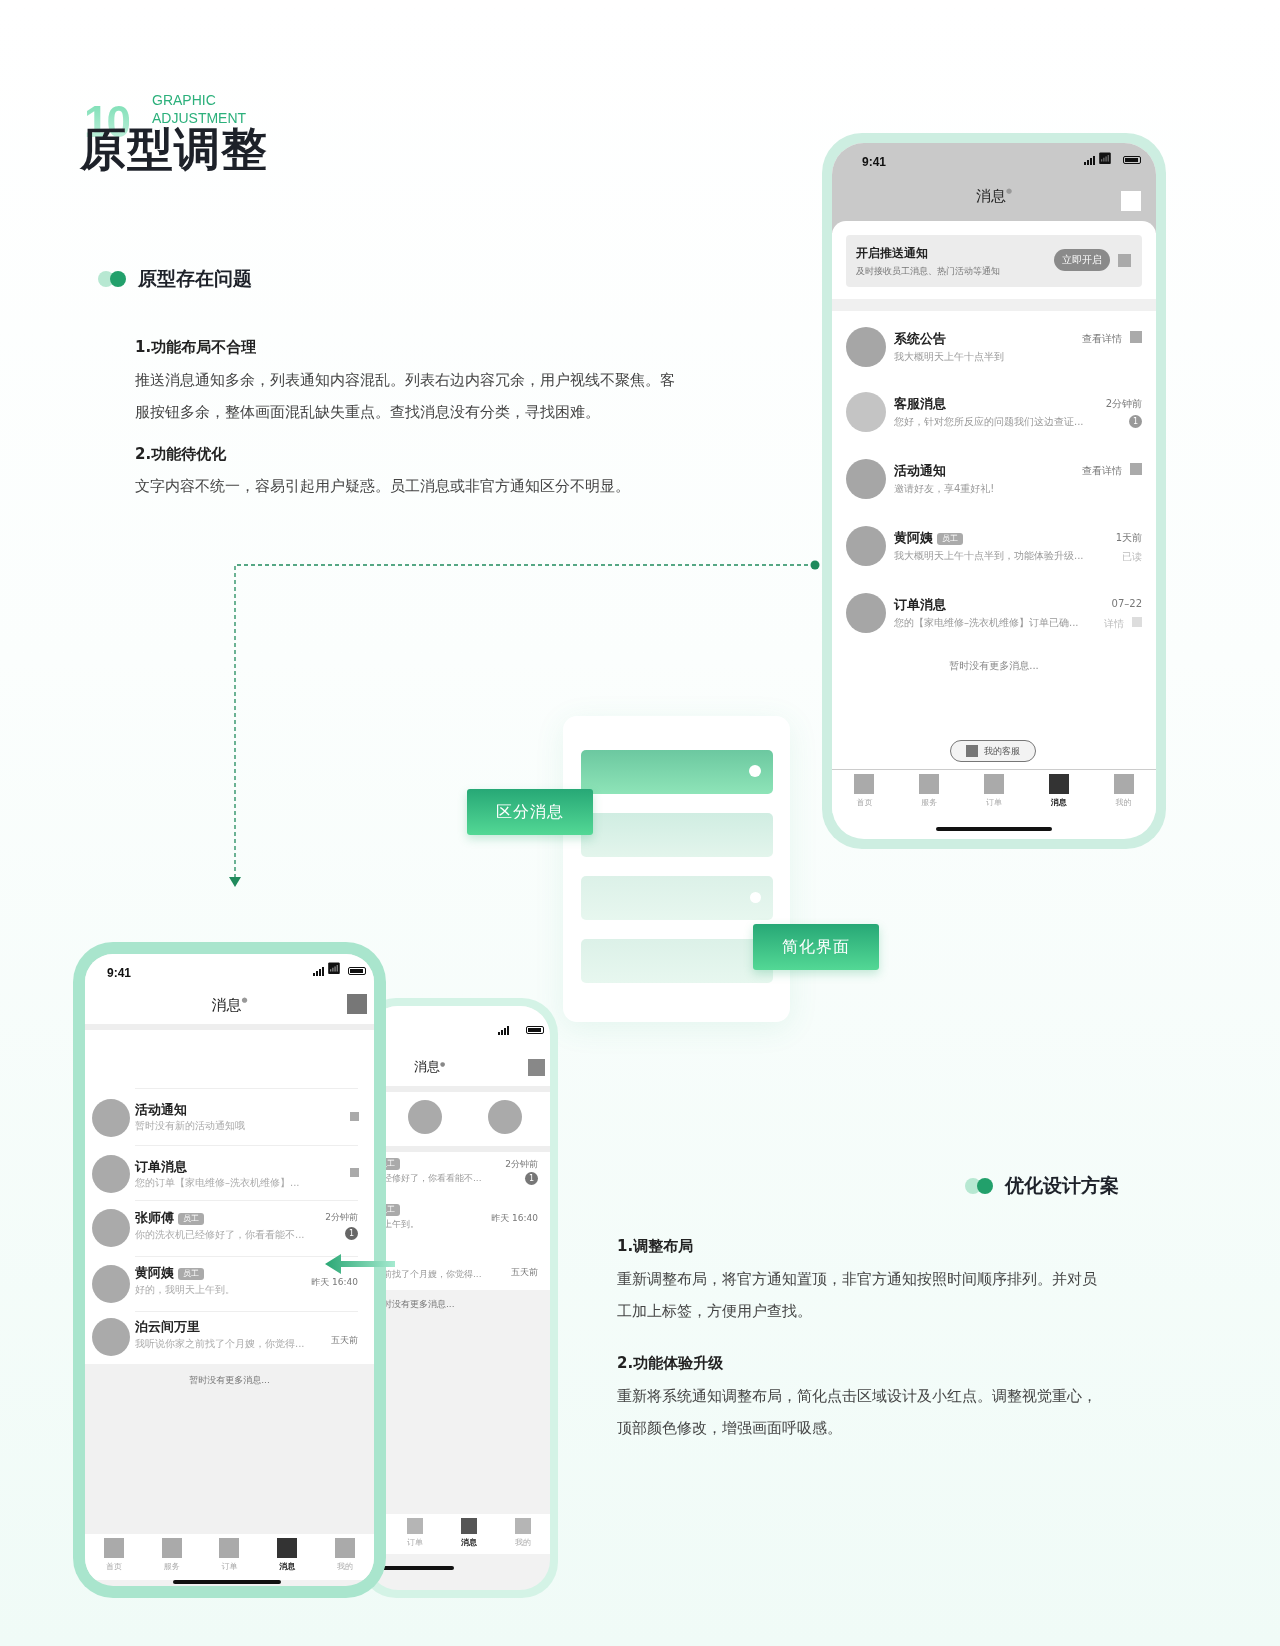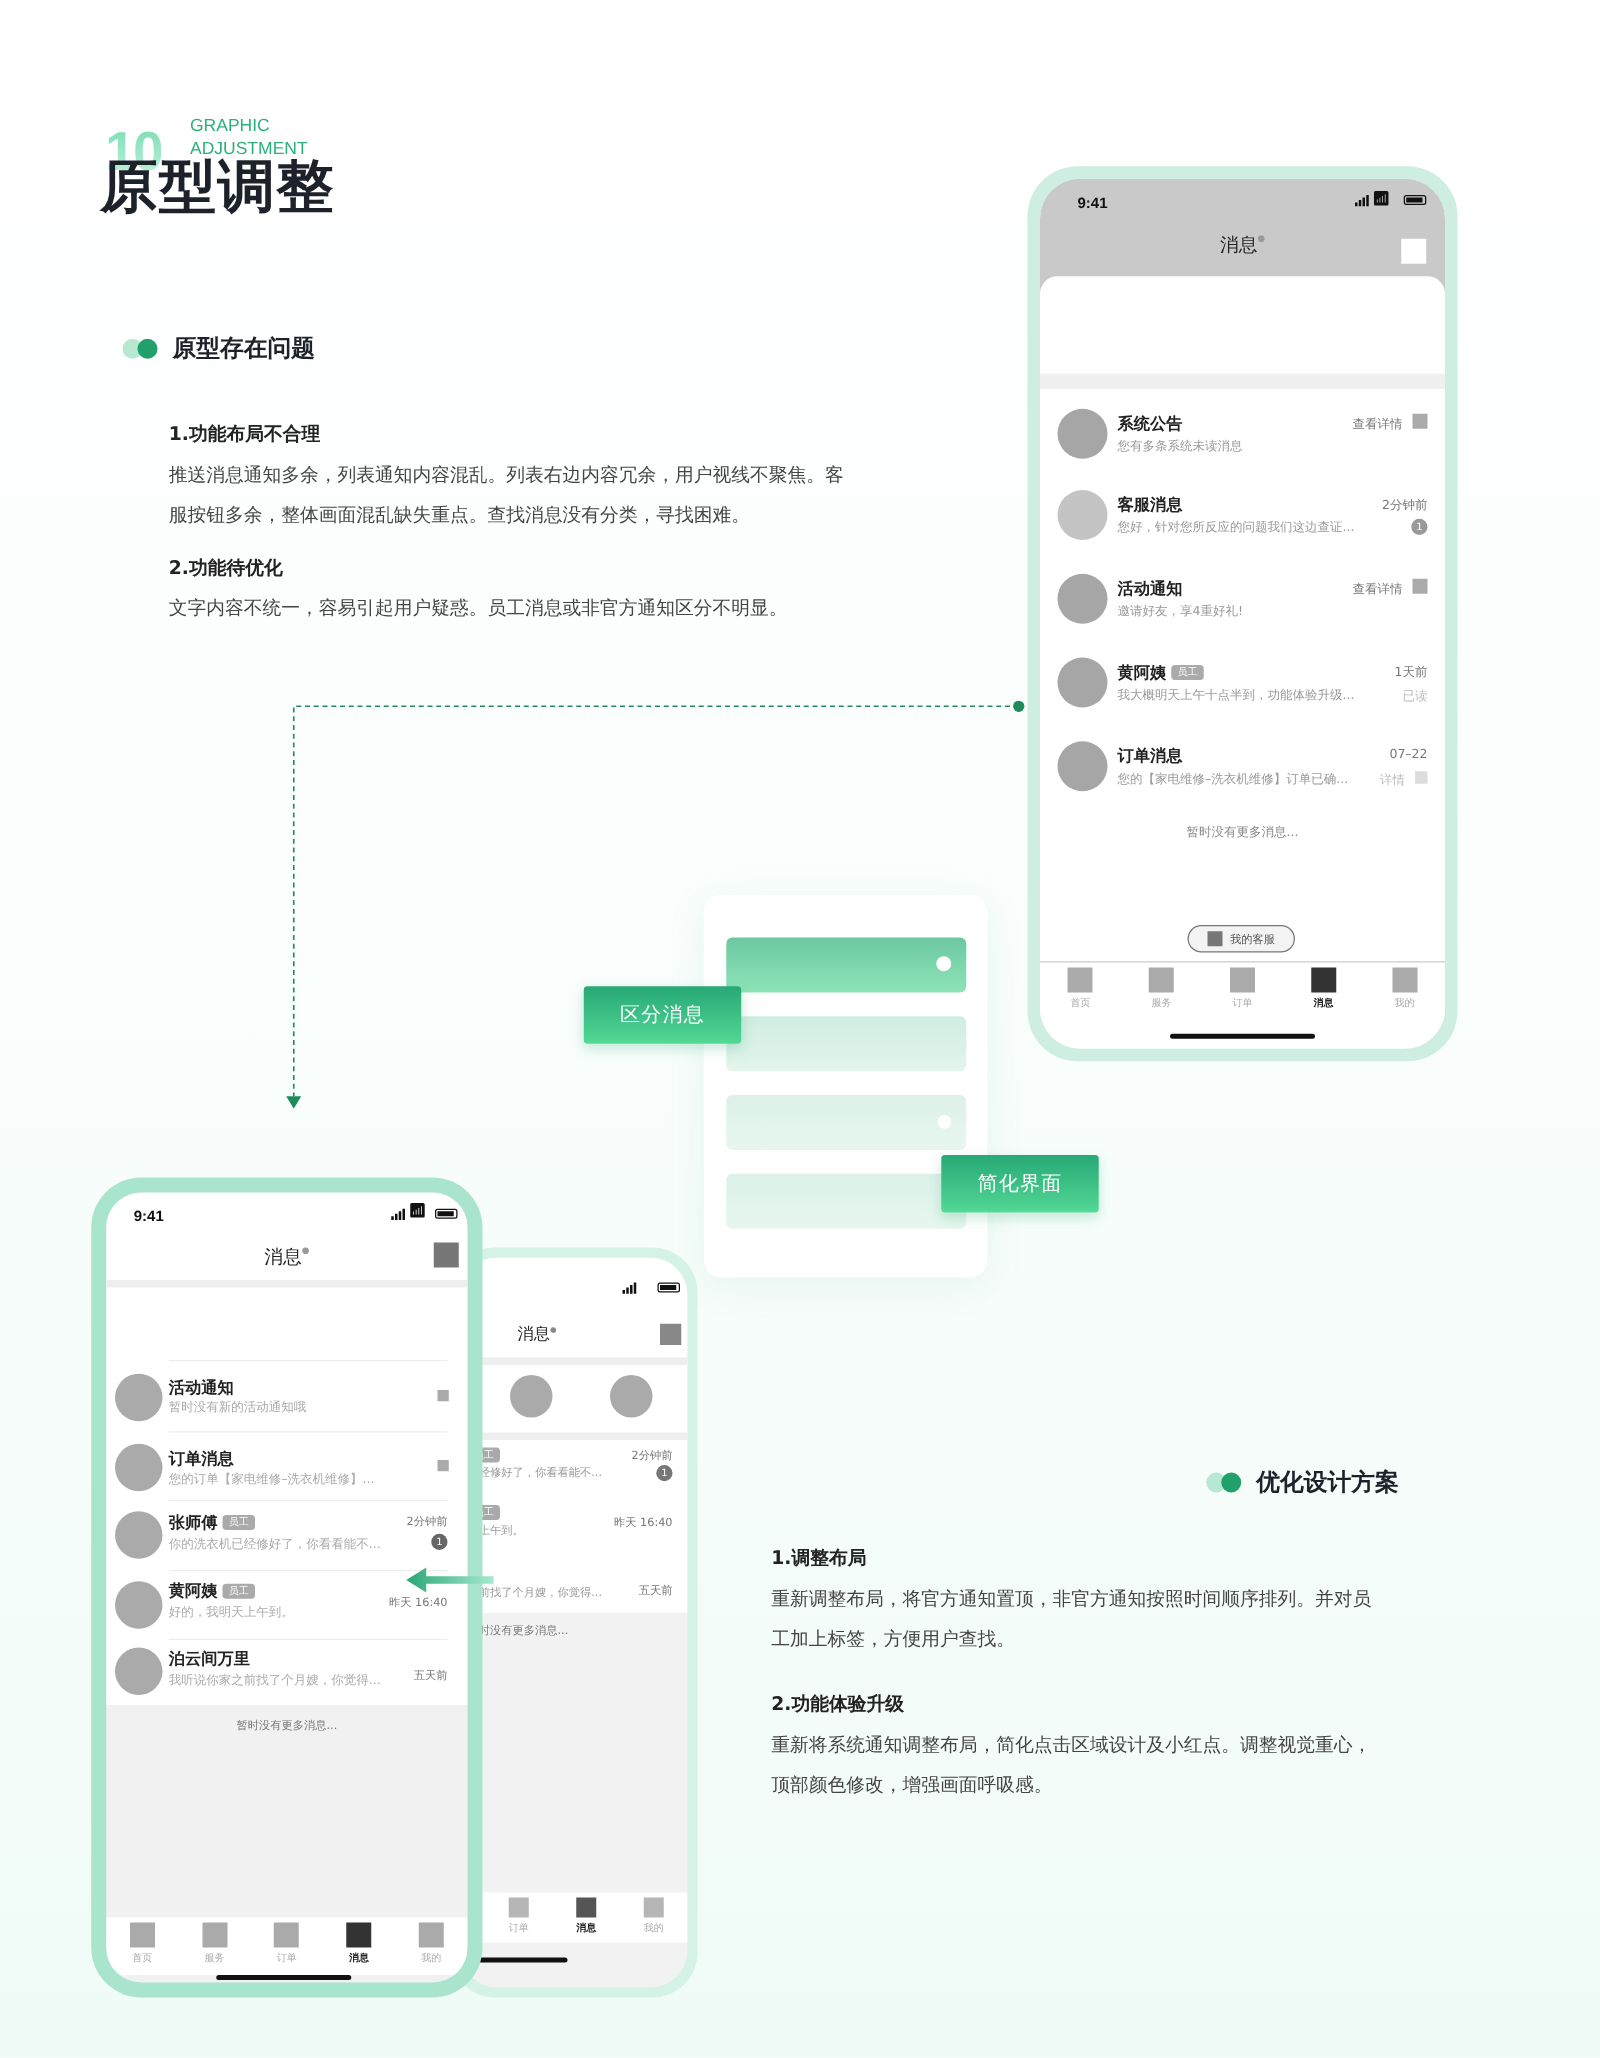--- a/index.html
+++ b/index.html
@@ -91,26 +91,32 @@
         <b style="height:7px"></b>
         <b style="height:9px"></b>
       </span>
     <span class="wifi" style="left:266px;top:9px">📶︎</span>
     <span class="bat" style="left:291px;top:13px"></span>
   </div>
   <div class="nav-title" style="top:44px"><span>消息</span><sup>●</sup></div>
   <div class="abs" style="left:289px;top:48px;width:20px;height:20px;background:#fff"></div>
   <div class="abs" style="left:0;top:78px;right:0;height:90px;background:#fff;border-radius:14px 14px 0 0"></div>
 
+  <div class="abs" style="left:14px;top:92px;width:296px;height:52px;background:#ececec;border-radius:4px">
+    <div class="abs" style="left:10px;top:10px;font-size:12px;font-weight:600;color:#222">开启推送通知</div>
+    <div class="abs" style="left:10px;top:30px;font-size:9px;color:#777">及时接收员工消息、热门活动等通知</div>
+    <div class="abs" style="left:208px;top:14px;width:56px;height:22px;border-radius:11px;background:#8a8a8a;color:#fff;font-size:10px;text-align:center;line-height:22px">立即开启</div>
+    <div class="abs" style="left:272px;top:19px;width:13px;height:13px;background:#aaa"></div>
+  </div>
   <div class="abs" style="left:0;top:156px;right:0;height:12px;background:#f0f0f0"></div>
 
   <div class="row" style="top:170px;height:67px">
     <div class="avatar" style="left:14px;top:14px;width:40px;height:40px;background:#a6a6a6"></div>
     <div class="r-title" style="left:62px;top:17px">系统公告</div>
-    <div class="r-sub" style="left:62px;top:37px">您有多条系统未读消息</div>
+    <div class="r-sub" style="left:62px;top:37px">我大概明天上午十点半到</div>
     <div class="r-meta" style="right:34px;top:19px">查看详情</div>
     <div class="tiny-sq" style="right:14px;top:18px"></div>
   </div>
   <div class="row" style="top:237px;height:67px">
     <div class="avatar" style="left:14px;top:12px;width:40px;height:40px;background:#c4c4c4"></div>
     <div class="r-title" style="left:62px;top:15px">客服消息</div>
     <div class="r-sub" style="left:62px;top:35px">您好，针对您所反应的问题我们这边查证...</div>
     <div class="r-meta" style="right:14px;top:17px">2分钟前</div>
     <div class="badge" style="right:14px;top:35px;background:#999">1</div>
   </div>

